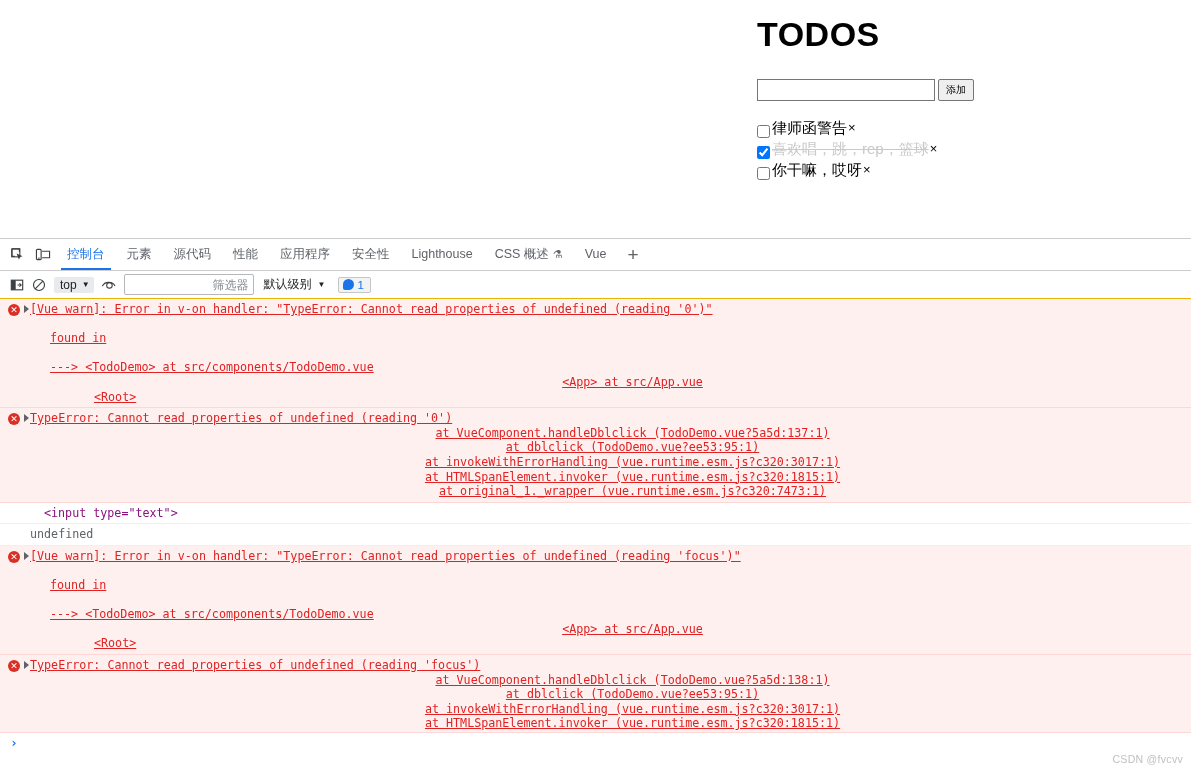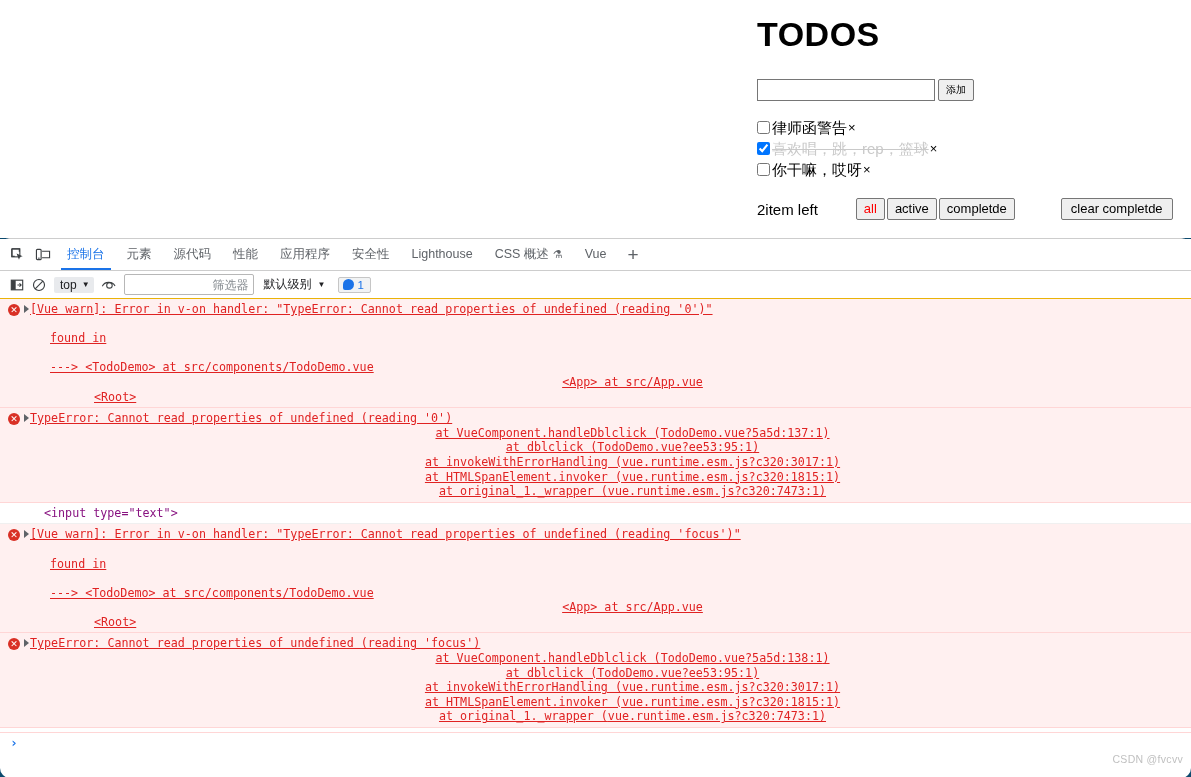--- a/index.html
+++ b/index.html
@@ -64,21 +64,21 @@
     border-radius: 2px;
     font-size: 10px;
     line-height: 18px;
     cursor: default;
     color: #000;
     font-family: "Liberation Sans", sans-serif;
   }
   .todo-list { margin: 0 0 18px 0; padding: 0; list-style: none; }
   .todo-item {
     display: flex;
-    align-items: center;
+    align-items: flex-end;
     font-size: 15px;
     line-height: 21px;
     color: #000;
     white-space: nowrap;
   }
   .todo-item input[type=checkbox] {
     margin: 0 2px 0 0;
     width: 13px;
     height: 13px;
     vertical-align: middle;
@@ -132,21 +132,20 @@
 
   
   .devtools {
     position: absolute;
     left: 0; top: 238px;
     width: 1191px;
     height: 539px;
     background: #ffffff;
     border-top: 1px solid #cdcdcd;
     font-family: "Liberation Sans", sans-serif;
-    border-radius: 10px;
   }
   .dt-tabbar {
     display: flex;
     align-items: center;
     height: 31px;
     border-bottom: 1px solid #cdcdcd;
     padding-left: 4px;
     background: #ffffff;
   }
   .dt-icon-btn {
@@ -365,29 +364,20 @@
             <span class="todo-text">喜欢唱，跳，rep，篮球</span>
             <span class="todo-del">×</span>
           </li>
           <li class="todo-item">
             <input type="checkbox" style="">
             <span class="todo-text">你干嘛，哎呀</span>
             <span class="todo-del">×</span>
           </li>
         </ul>
 
-      <div class="footer-row">
-        <span class="count-txt">2item left</span>
-        <span class="filter-group" id="filter-group">
-            <button class="filter-btn active" style="color: rgb(255, 0, 0);">all</button>
-            <button class="filter-btn">active</button>
-            <button class="filter-btn">completde</button>
-          </span>
-        <button class="clear-btn">clear completde</button>
-      </div>
 
     </div>
   </div>
 
   <div class="devtools">
 
     <div class="dt-tabbar">
 
       <div class="dt-icon-btn">
         <svg width="15" height="15" viewBox="0 0 16 16">
@@ -459,20 +449,21 @@
       <div class="msg-badge">
         <span class="bubble"></span>
         <span>1</span>
       </div>
     </div>
 
     <div class="console-body" id="console-body">
       <div class="msg err"><span class="err-ico">✕</span><span class="tri"></span><span class="ln ">[Vue warn]: Error in v-on handler: "TypeError: Cannot read properties of undefined (reading '0')"</span><span class="ln  blank"></span><span class="ln ind1">found in</span><span class="ln  blank"></span><span class="ln ind1">---&gt; &lt;TodoDemo&gt; at src/components/TodoDemo.vue</span><span class="ln ind2">&lt;App&gt; at src/App.vue</span><span class="ln ind3">&lt;Root&gt;</span></div>
         <div class="msg err"><span class="err-ico">✕</span><span class="tri"></span><span class="ln ">TypeError: Cannot read properties of undefined (reading '0')</span><span class="ln ind2">at VueComponent.handleDblclick (<span class="stacklink">TodoDemo.vue?5a5d:137:1</span>)</span><span class="ln ind2">at dblclick (<span class="stacklink">TodoDemo.vue?ee53:95:1</span>)</span><span class="ln ind2">at invokeWithErrorHandling (<span class="stacklink">vue.runtime.esm.js?c320:3017:1</span>)</span><span class="ln ind2">at HTMLSpanElement.invoker (<span class="stacklink">vue.runtime.esm.js?c320:1815:1</span>)</span><span class="ln ind2">at original_1._wrapper (<span class="stacklink">vue.runtime.esm.js?c320:7473:1</span>)</span></div>
         <div class="msg plain"><span style="color: rgb(136, 18, 128);">&lt;input type="text"&gt;</span></div>
+        <div class="msg plainlight"><span>undefined</span></div>
         <div class="msg err"><span class="err-ico">✕</span><span class="tri"></span><span class="ln ">[Vue warn]: Error in v-on handler: "TypeError: Cannot read properties of undefined (reading 'focus')"</span><span class="ln  blank"></span><span class="ln ind1">found in</span><span class="ln  blank"></span><span class="ln ind1">---&gt; &lt;TodoDemo&gt; at src/components/TodoDemo.vue</span><span class="ln ind2">&lt;App&gt; at src/App.vue</span><span class="ln ind3">&lt;Root&gt;</span></div>
         <div class="msg err"><span class="err-ico">✕</span><span class="tri"></span><span class="ln ">TypeError: Cannot read properties of undefined (reading 'focus')</span><span class="ln ind2">at VueComponent.handleDblclick (<span class="stacklink">TodoDemo.vue?5a5d:138:1</span>)</span><span class="ln ind2">at dblclick (<span class="stacklink">TodoDemo.vue?ee53:95:1</span>)</span><span class="ln ind2">at invokeWithErrorHandling (<span class="stacklink">vue.runtime.esm.js?c320:3017:1</span>)</span><span class="ln ind2">at HTMLSpanElement.invoker (<span class="stacklink">vue.runtime.esm.js?c320:1815:1</span>)</span><span class="ln ind2">at original_1._wrapper (<span class="stacklink">vue.runtime.esm.js?c320:7473:1</span>)</span></div>
         <div class="console-prompt">
         <span class="prompt-chevron">›</span>
       </div>
     </div>
 
   </div>
 
   <div class="watermark">CSDN @fvcvv</div>

